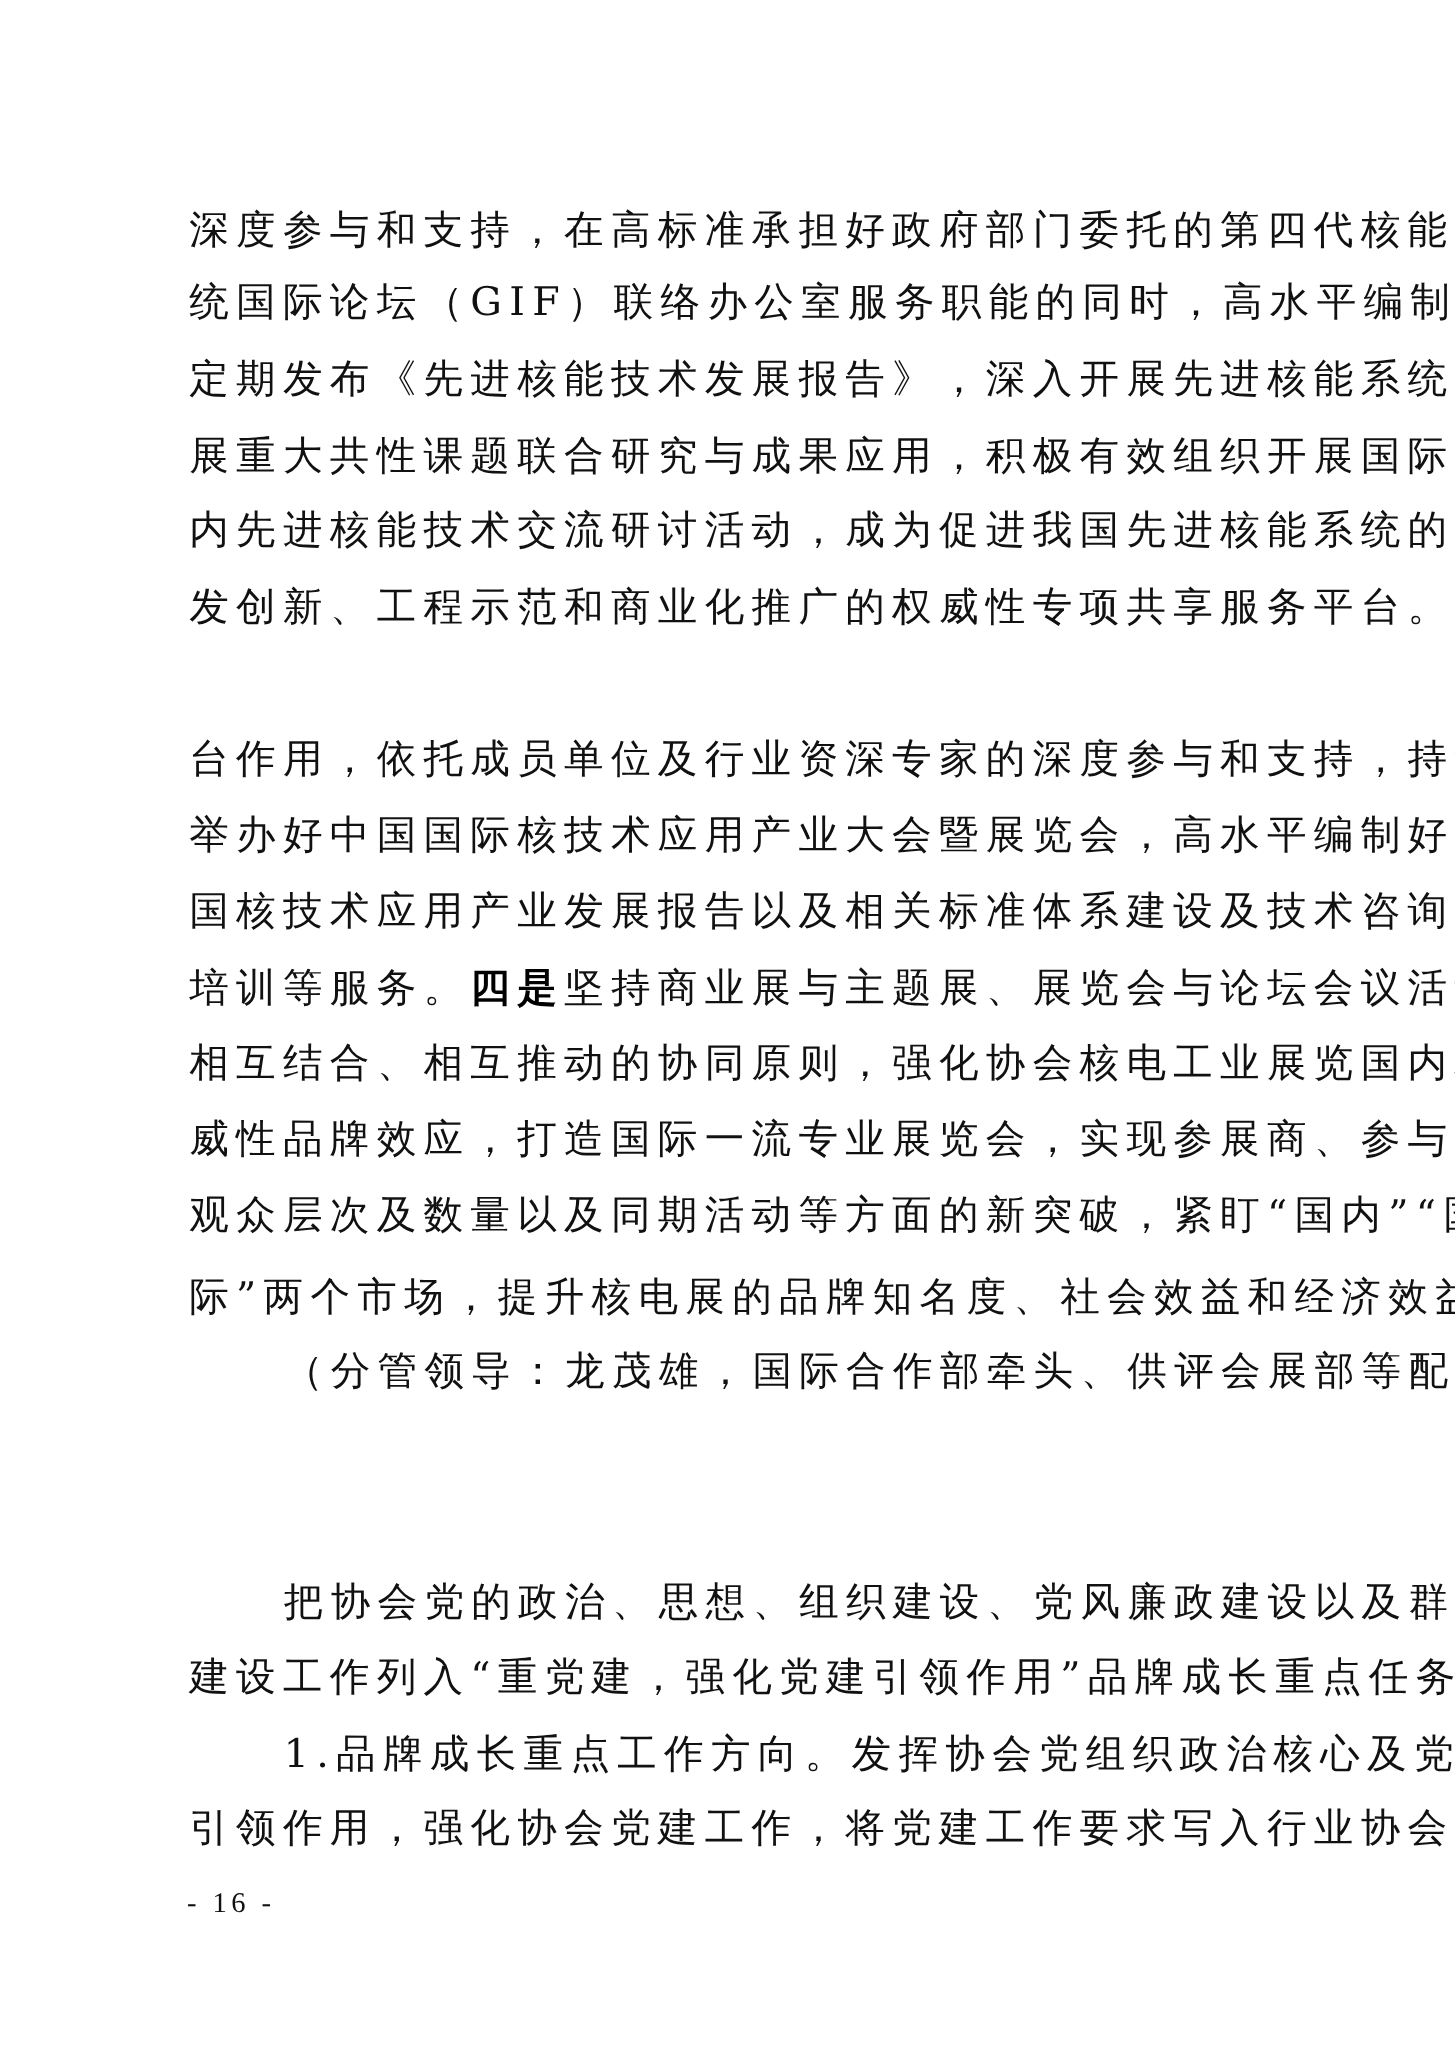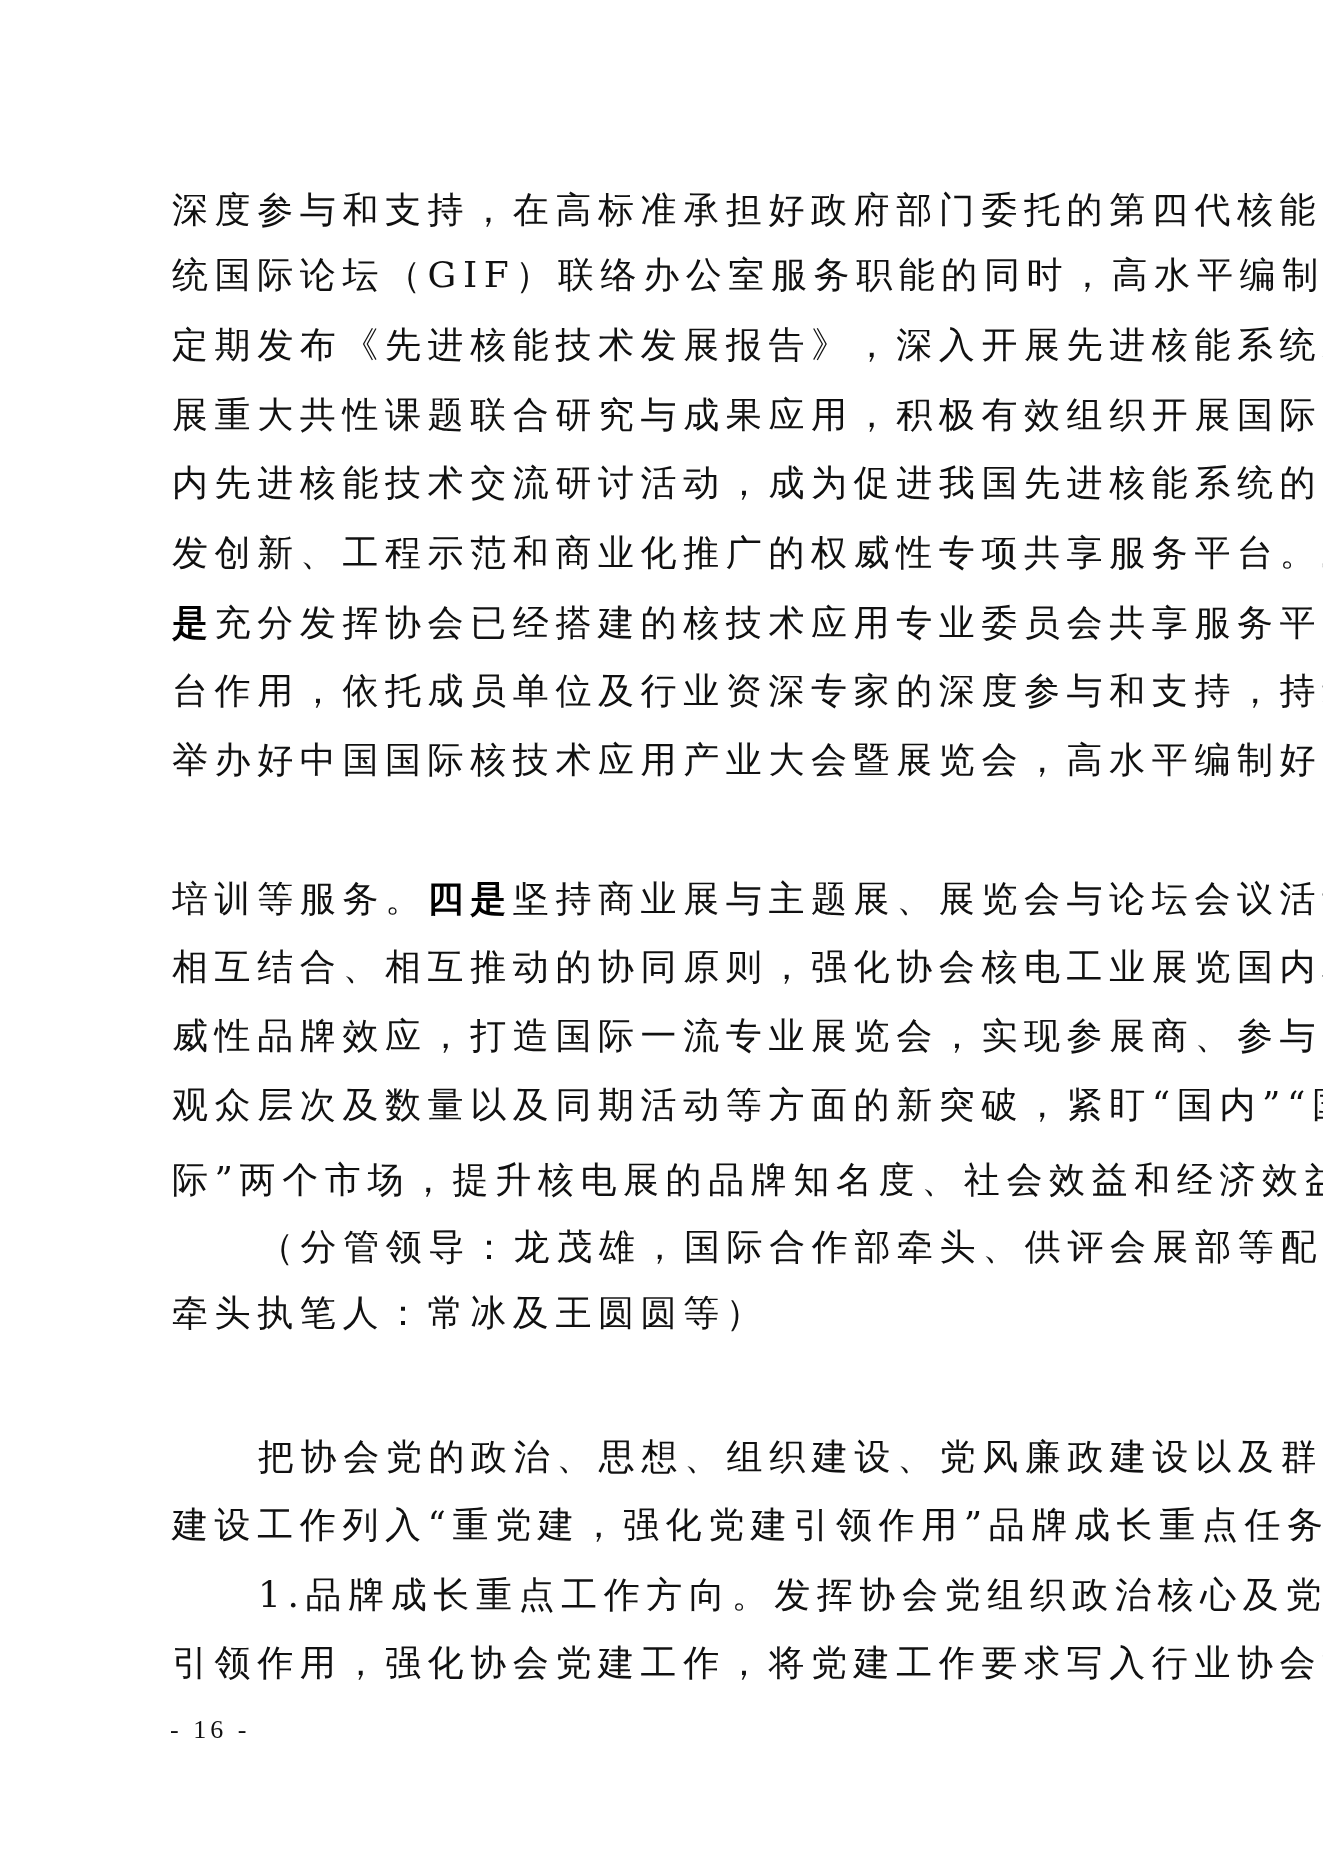--- a/index.html
+++ b/index.html
@@ -38,29 +38,28 @@
 <body>
 
 <div class="page">
 
   <div class="line" style="top:180px"><span>深度参与和支持，在高标准承担好政府部门委托的第四代核能系</span></div>
   <div class="line" style="top:245px"><span>统国际论坛（GIF）联络办公室服务职能的同时，高水平编制并</span></div>
   <div class="line" style="top:315px"><span>定期发布《先进核能技术发展报告》，深入开展先进核能系统发</span></div>
   <div class="line" style="top:385px"><span>展重大共性课题联合研究与成果应用，积极有效组织开展国际国</span></div>
   <div class="line" style="top:453px"><span>内先进核能技术交流研讨活动，成为促进我国先进核能系统的研</span></div>
   <div class="line" style="top:522px"><span>发创新、工程示范和商业化推广的权威性专项共享服务平台。</span><span class="bold">三</span></div>
-  <div class="line" style="top:592px"><span class="bold">是</span><span>充分发挥协会已经搭建的核技术应用专业委员会共享服务平</span></div>
   <div class="line" style="top:661px"><span>台作用，依托成员单位及行业资深专家的深度参与和支持，持续</span></div>
   <div class="line" style="top:730px"><span>举办好中国国际核技术应用产业大会暨展览会，高水平编制好中</span></div>
+  <div class="line" style="top:799px"><span>国核技术应用产业发展报告以及相关标准体系建设及技术咨询</span></div>
   <div class="line" style="top:868px"><span>培训等服务。</span><span class="bold">四是</span><span>坚持商业展与主题展、展览会与论坛会议活动</span></div>
   <div class="line" style="top:937px"><span>相互结合、相互推动的协同原则，强化协会核电工业展览国内权</span></div>
   <div class="line" style="top:1006px"><span>威性品牌效应，打造国际一流专业展览会，实现参展商、参与国、</span></div>
   <div class="line" style="top:1075px"><span>观众层次及数量以及同期活动等方面的新突破，紧盯“国内”“国</span></div>
   <div class="line" style="top:1150px"><span>际”两个市场，提升核电展的品牌知名度、社会效益和经济效益。</span></div>
   <div class="line indent" style="top:1217px"><span>（分管领导：龙茂雄，国际合作部牵头、供评会展部等配合，</span></div>
-  <div class="line" style="top:1283px"><span>牵头执笔人：常冰及王圆圆等）</span></div>
   <div class="line indent" style="top:1427px"><span>把协会党的政治、思想、组织建设、党风廉政建设以及群团</span></div>
   <div class="line" style="top:1495px"><span>建设工作列入“重党建，强化党建引领作用”品牌成长重点任务。</span></div>
   <div class="line indent" style="top:1565px"><span>1.品牌成长重点工作方向。发挥协会党组织政治核心及党建</span></div>
   <div class="line" style="top:1633px"><span>引领作用，强化协会党建工作，将党建工作要求写入行业协会章</span></div>
 
   <div class="page-number">- 16 -</div>
 </div>
 
 </body></html>

